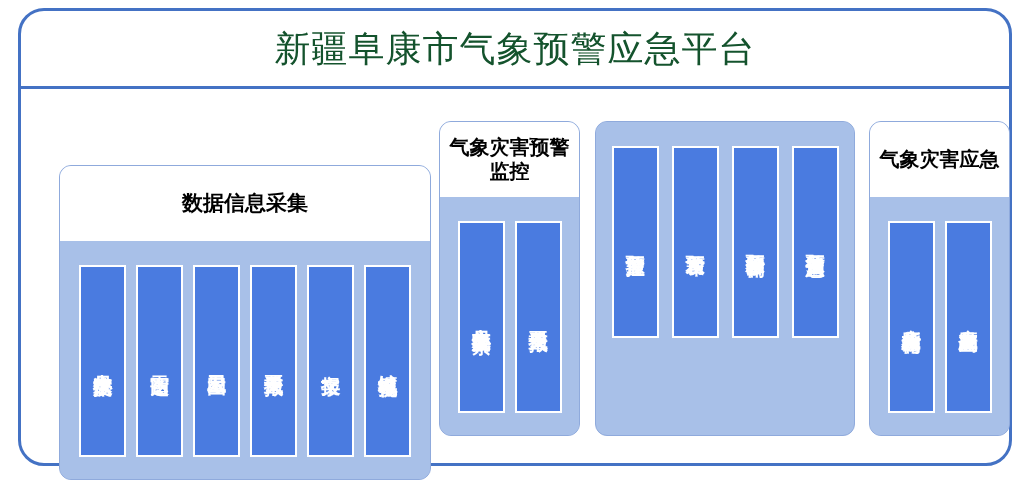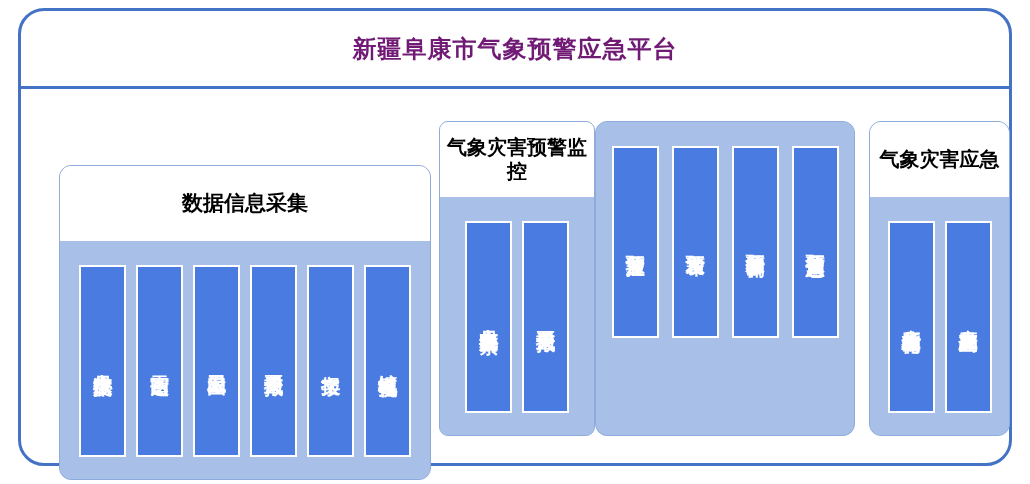--- a/index.html
+++ b/index.html
@@ -41,23 +41,23 @@
     width: 100%;
     height: 78px;
     box-sizing: border-box;
     border-bottom: 3px solid #4472C4;
     display: flex;
     align-items: center;
     justify-content: center;
   }
 
   .title-text {
-    font-size: 24px;
-    font-weight: bold;
-    color: #701a75;
+    font-size: 36px;
+    font-weight: normal;
+    color: #14532d;
     letter-spacing: 1px;
     line-height: 1;
     white-space: nowrap;
   }
 
   
   .groups-row {
     position: absolute;
     left: 20px;
     top: 110px;
@@ -132,21 +132,21 @@
     font-weight: bold;
     color: #ffffff;
     line-height: 1.08;
     letter-spacing: 1px;
     white-space: nowrap;
     text-align: center;
   }
 
   
   .g-acq   { left: 18px;  width: 372px; margin-top: 44px; }
-  .g-mon   { left: 398px; width: 156px; border-radius: 9px; }
+  .g-mon   { left: 398px; width: 141px; }
   .g-comp  { left: 554px; width: 260px; }
   .g-emg   { left: 828px; width: 141px; }
 
   .g-acq  .items-row { gap: 10px; }
   .g-acq  .item-bar  { width: 47px; }
 
   .g-mon  .items-row { gap: 10px; }
   .g-mon  .item-bar  { width: 47px; }
 
   .g-comp .items-row { gap: 13px; }

